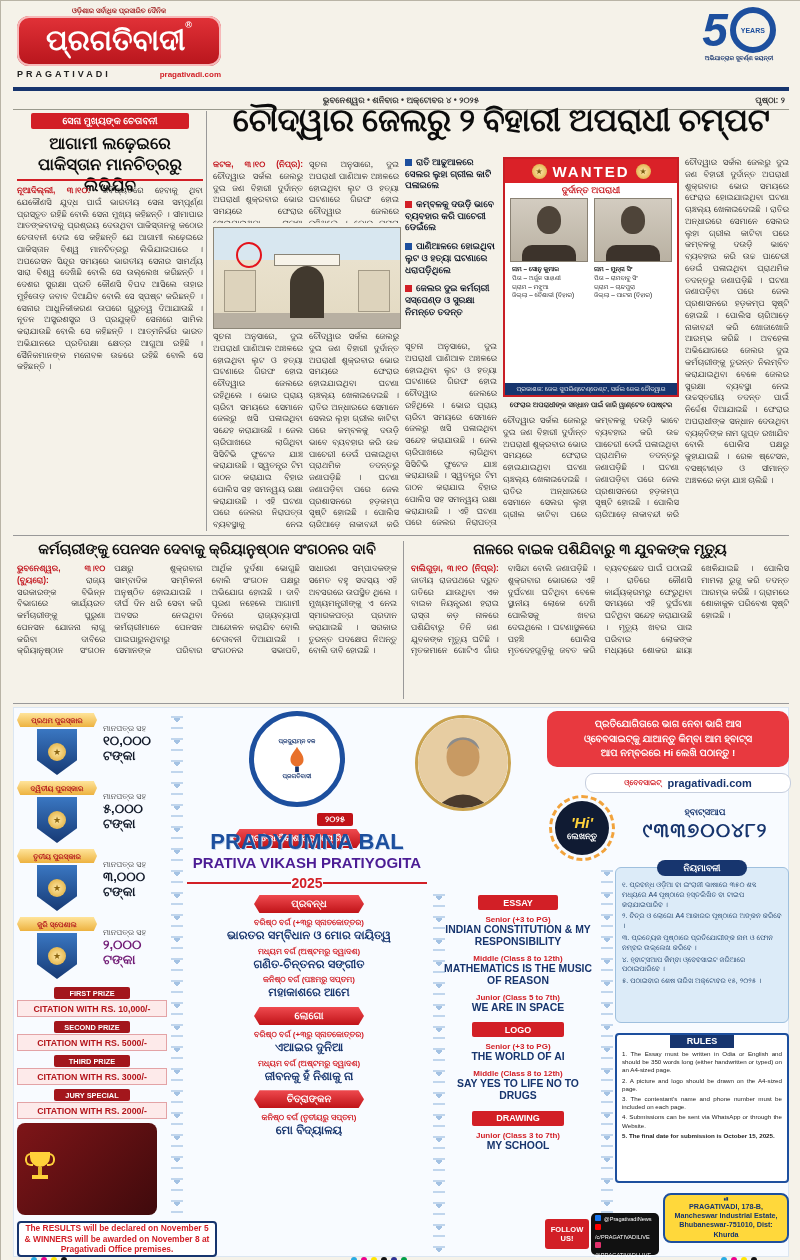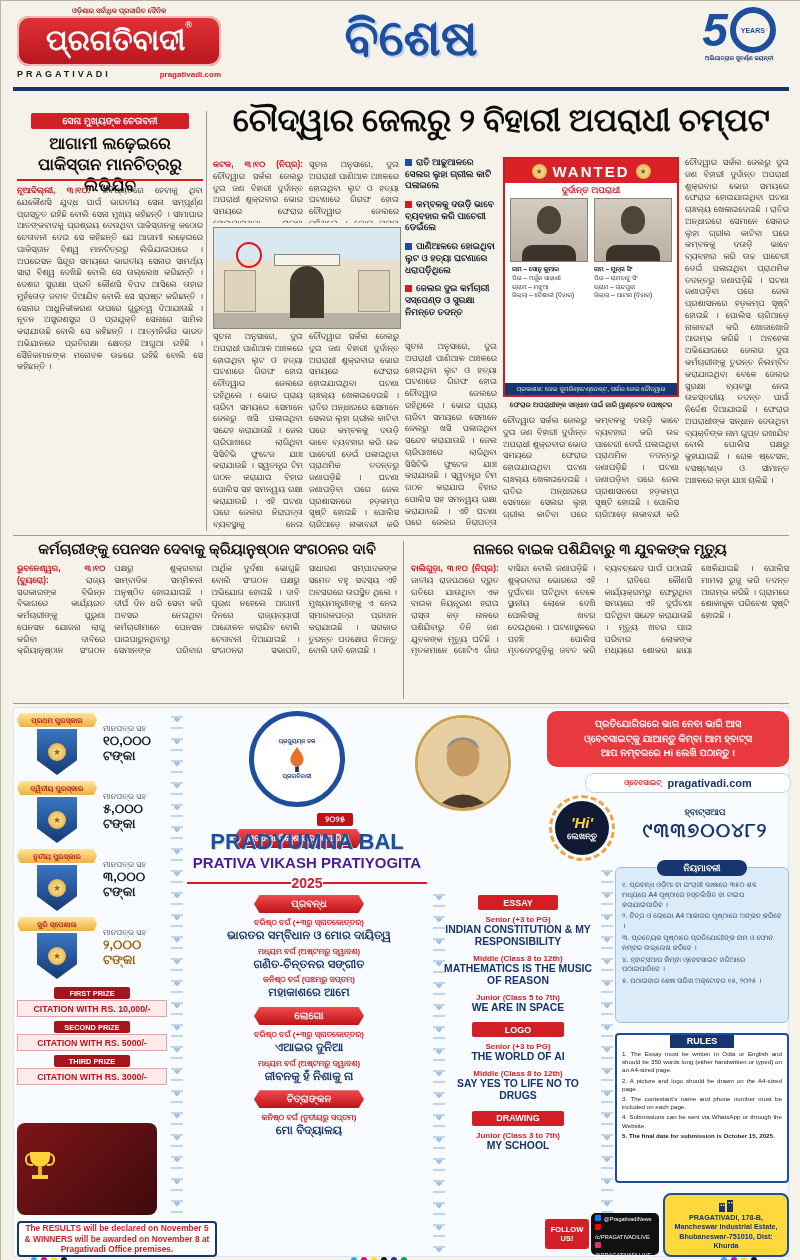--- a/index.html
+++ b/index.html
@@ -59,29 +59,32 @@
 
   <div class="abs c" style="left:18px;top:6px;width:200px;font-size:7px;color:#a01c1c;font-weight:bold;">ଓଡ଼ିଶାର ସର୍ବାଧିକ ପ୍ରସାରିତ ଦୈନିକ</div>
   <div class="abs logo-box" style="left:16px;top:15px;width:204px;height:50px;">
     <span>ପ୍ରଗତିବାଦୀ</span>
     <span style="font-size:9px;align-self:flex-start;margin-top:4px;">®</span>
   </div>
   <div class="abs" style="left:16px;top:68px;width:204px;display:flex;justify-content:space-between;align-items:center;">
     <span style="font-size:9px;font-weight:bold;color:#222;letter-spacing:3px;">PRAGATIVADI</span>
     <span style="font-size:8px;font-weight:bold;color:#d21f26;">pragativadi.com</span>
   </div>
-  <div class="abs c section-title" style="left:290px;top:8px;width:240px;">ବିଶେଷ</div>
   <div class="abs" style="left:688px;top:6px;width:100px;height:76px;">
     <div style="display:flex;align-items:center;justify-content:center;gap:2px;">
       <span style="font-size:46px;font-weight:bold;font-style:italic;color:#1d4f9e;line-height:1;">5</span>
       <span style="width:34px;height:34px;border:6px solid #1d4f9e;border-radius:50%;display:flex;align-items:center;justify-content:center;font-size:7px;font-weight:bold;color:#1d4f9e;">YEARS</span>
     </div>
     <div class="c" style="font-size:6px;color:#17356e;font-weight:bold;margin-top:2px;">ଅଭିଯାତ୍ରାର ସୁବର୍ଣ୍ଣ ଜୟନ୍ତୀ</div>
   </div>
   <div class="abs rule" style="left:12px;top:86px;width:776px;height:4px;"></div>
+  <div class="abs" style="left:12px;top:92px;width:776px;height:16px;border-bottom:1px solid #9a9a8e;">
+    <div class="abs c" style="left:0;top:2px;width:776px;font-size:8.5px;font-weight:bold;color:#333;">ଭୁବନେଶ୍ୱର • ଶନିବାର • ଅକ୍ଟୋବର ୪ • ୨୦୨୫</div>
+    <div class="abs" style="right:4px;top:2px;font-size:8.5px;font-weight:bold;color:#333;">ପୃଷ୍ଠା: ୨</div>
+  </div>
 
   <div class="abs kicker" style="left:30px;top:112px;width:158px;height:16px;">ସେନା ମୁଖ୍ୟଙ୍କ ଚେତାବନୀ</div>
   <div class="abs c hl" style="left:16px;top:132px;width:186px;font-size:16.5px;line-height:1.28;">ଆଗାମୀ ଲଢ଼େଇରେ ପାକିସ୍ତାନ ମାନଚିତ୍ରରୁ ଲିଭିଯିବ</div>
   <div class="abs" style="left:16px;top:178px;width:186px;height:2px;background:#d21f26;"></div>
   <p class="abs bt" style="left:16px;top:184px;width:186px;height:344px;margin:0;"><span class="dl">ନୂଆଦିଲ୍ଲୀ, ୩।୧୦:</span> <span>ଭବିଷ୍ୟତରେ ହେବାକୁ ଥିବା ଯେକୌଣସି ଯୁଦ୍ଧ ପାଇଁ ଭାରତୀୟ ସେନା ସମ୍ପୂର୍ଣ୍ଣ ପ୍ରସ୍ତୁତ ରହିଛି ବୋଲି ସେନା ମୁଖ୍ୟ କହିଛନ୍ତି । ସୀମାପାର ଆତଙ୍କବାଦକୁ ପ୍ରଶ୍ରୟ ଦେଉଥିବା ପାକିସ୍ତାନକୁ କଠୋର ଚେତାବନୀ ଦେଇ ସେ କହିଛନ୍ତି ଯେ ଆଗାମୀ ଲଢ଼େଇରେ ପାକିସ୍ତାନ ବିଶ୍ୱ ମାନଚିତ୍ରରୁ ଲିଭିଯାଇପାରେ । ଅପରେସନ ସିନ୍ଦୂର ସମୟରେ ଭାରତୀୟ ସେନାର ସାମର୍ଥ୍ୟ ସାରା ବିଶ୍ୱ ଦେଖିଛି ବୋଲି ସେ ଉଲ୍ଲେଖ କରିଛନ୍ତି । ଦେଶର ସୁରକ୍ଷା ପ୍ରତି କୌଣସି ବିପଦ ଆସିଲେ ତାହାର ମୁହଁତୋଡ଼ ଜବାବ ଦିଆଯିବ ବୋଲି ସେ ସ୍ପଷ୍ଟ କରିଛନ୍ତି । ସେନାର ଆଧୁନିକୀକରଣ ଉପରେ ଗୁରୁତ୍ୱ ଦିଆଯାଉଛି । ନୂତନ ଅସ୍ତ୍ରଶସ୍ତ୍ର ଓ ପ୍ରଯୁକ୍ତି ସେନାରେ ସାମିଲ କରାଯାଉଛି ବୋଲି ସେ କହିଛନ୍ତି । ଆତ୍ମନିର୍ଭର ଭାରତ ଅଭିଯାନରେ ପ୍ରତିରକ୍ଷା କ୍ଷେତ୍ର ଆଗୁଆ ରହିଛି । ସୈନିକମାନଙ୍କ ମନୋବଳ ଉଚ୍ଚରେ ରହିଛି ବୋଲି ସେ କହିଛନ୍ତି ।</span></p>
   <div class="abs thin" style="left:205px;top:110px;width:1px;height:420px;"></div>
 
   <div class="abs c hl" style="left:212px;top:102px;width:576px;font-size:32px;line-height:1.12;letter-spacing:-0.5px;">ଚୌଦ୍ୱାର ଜେଲରୁ ୨ ବିହାରୀ ଅପରାଧୀ ଚମ୍ପଟ</div>
 
   <p class="abs bt" style="left:212px;top:158px;width:90px;height:64px;margin:0;"><span class="dl">କଟକ, ୩।୧୦ (ନିପ୍ର):</span> <span>ଚୌଦ୍ୱାର ସର୍କଲ ଜେଲରୁ ଦୁଇ ଜଣ ବିହାରୀ ଦୁର୍ଦାନ୍ତ ଅପରାଧୀ ଶୁକ୍ରବାର ଭୋର ସମୟରେ ଫେରାର ହୋଇଯାଇଥିବା ଘଟଣା ଚାଞ୍ଚଲ୍ୟ ଖେଳାଇଦେଇଛି । ରାତିର ଅନ୍ଧାରରେ ସେମାନେ ସେଲର ଲୁହା ଗ୍ରୀଲ କାଟିବା ପରେ କମ୍ବଳକୁ ଦଉଡ଼ି ଭାବେ ବ୍ୟବହାର କରି ଉଚ୍ଚ ପାଚେରୀ ଡେଇଁ ପଳାଇଥିବା ପ୍ରାଥମିକ ତଦନ୍ତରୁ ଜଣାପଡ଼ିଛି । ଘଟଣା ଜଣାପଡ଼ିବା ପରେ ଜେଲ ପ୍ରଶାସନରେ ହଡ଼କମ୍ପ ସୃଷ୍ଟି ହୋଇଛି । ପୋଲିସ ଚାରିଆଡ଼େ ନାକାବନ୍ଦୀ କରି ଖୋଜାଖୋଜି ଆରମ୍ଭ କରିଛି । ଅବହେଳା ଅଭିଯୋଗରେ ଜେଲର ଦୁଇ କର୍ମଚାରୀଙ୍କୁ ତୁରନ୍ତ ନିଲମ୍ବିତ କରାଯାଇଥିବା ବେଳେ ଜେଲର ସୁରକ୍ଷା ବ୍ୟବସ୍ଥା ନେଇ ଉଚ୍ଚସ୍ତରୀୟ ତଦନ୍ତ ପାଇଁ ନିର୍ଦ୍ଦେଶ ଦିଆଯାଇଛି । ଫେରାର ଅପରାଧୀଙ୍କ ସନ୍ଧାନ ଦେଉଥିବା ବ୍ୟକ୍ତିଙ୍କ ନାମ ଗୁପ୍ତ ରଖାଯିବ ବୋଲି ପୋଲିସ ପକ୍ଷରୁ କୁହାଯାଇଛି । ରେଳ ଷ୍ଟେସନ, ବସଷ୍ଟାଣ୍ଡ ଓ ସୀମାନ୍ତ ଅଞ୍ଚଳରେ କଡ଼ା ଯାଞ୍ଚ ଚାଲିଛି ।</span></p>
@@ -227,35 +230,39 @@
   </div>
   <div class="abs" style="left:16px;top:916px;width:150px;display:flex;align-items:center;gap:6px;">
     <div style="width:80px;">
         <div class="gban">ଜୁରି ସ୍ପେଶାଲ</div>
         <div class="shield">
           <span class="medal">★</span>
         </div>
       </div>
     <div style="width:64px;">
         <div style="font-size:8px;color:#444;">ମାନପତ୍ର ସହ</div>
-        <div style="font-size:13px;font-weight:bold;color:#a16207;line-height:1.15;">୨,୦୦୦ ଟଙ୍କା</div>
+        <div style="font-size:13px;font-weight:bold;color:#701a75;line-height:1.15;">୨,୦୦୦ ଟଙ୍କା</div>
       </div>
   </div>
 
   <div class="abs" style="left:16px;top:986px;width:150px;">
       <div class="ptab">FIRST PRIZE</div>
       <div class="ptxt">CITATION WITH RS. 10,000/-</div>
     </div>
   <div class="abs" style="left:16px;top:1020px;width:150px;">
       <div class="ptab">SECOND PRIZE</div>
       <div class="ptxt">CITATION WITH RS. 5000/-</div>
     </div>
   <div class="abs" style="left:16px;top:1054px;width:150px;">
       <div class="ptab">THIRD PRIZE</div>
       <div class="ptxt">CITATION WITH RS. 3000/-</div>
+    </div>
+  <div class="abs" style="left:16px;top:1088px;width:150px;">
+      <div class="ptab">JURY SPECIAL</div>
+      <div class="ptxt">CITATION WITH RS. 2000/-</div>
     </div>
 
   <div class="abs" style="left:16px;top:1122px;width:140px;height:92px;background:linear-gradient(135deg,#7e1518,#3f0a0c);border-radius:8px;display:flex;align-items:center;gap:5px;padding:6px;box-sizing:border-box;">
     <div class="cup">
         <i class="h1"></i>
         <i class="h2"></i>
         <i class="b"></i>
         <i class="s"></i>
         <i class="f"></i>
       </div>
@@ -328,21 +335,21 @@
     </div>
   </div>
 
   <div class="abs c" style="left:544px;top:1218px;width:44px;height:30px;background:#d21f26;color:#fff;font-size:7.5px;font-weight:bold;border-radius:3px;display:flex;align-items:center;justify-content:center;line-height:1.2;">FOLLOW US!</div>
   <div class="abs" style="left:590px;top:1212px;width:68px;height:42px;background:#111;border-radius:5px;color:#fff;font-size:5.6px;line-height:1.6;padding:2px 4px;box-sizing:border-box;">
     <div><span class="soc-ic" style="background:#1877f2;"></span><span>@PragativadiNews</span></div>
     <div><span class="soc-ic" style="background:#ff0000;"></span><span>/c/PRAGATIVADILIVE</span></div>
     <div><span class="soc-ic" style="background:#e1306c;"></span><span>@PRAGATIVADI.LIVE</span></div>
     <div><span class="soc-ic" style="background:#444;"></span></div>
   </div>
-  <div class="abs" style="left:662px;top:1192px;width:126px;height:64px;background:#ffd83b;border:2px solid #1d4f9e;border-radius:8px;box-sizing:border-box;display:flex;flex-direction:column;align-items:center;justify-content:center;padding:2px 4px;">
+  <div class="abs" style="left:662px;top:1192px;width:126px;height:50px;background:#ffd83b;border:2px solid #1d4f9e;border-radius:8px;box-sizing:border-box;display:flex;flex-direction:column;align-items:center;justify-content:center;padding:2px 4px;">
     <svg width="16" height="12" viewBox="0 0 16 12">
         <rect x="1" y="3" width="6" height="9" fill="#17356e"></rect>
         <rect x="9" y="0" width="6" height="12" fill="#17356e"></rect>
         <rect x="2.5" y="4.5" width="1.5" height="1.5" fill="#ffd83b"></rect>
         <rect x="5" y="4.5" width="1.5" height="1.5" fill="#ffd83b"></rect>
         <rect x="10.5" y="2" width="1.5" height="1.5" fill="#ffd83b"></rect>
         <rect x="13" y="2" width="1.5" height="1.5" fill="#ffd83b"></rect>
       </svg>
     <div class="c" style="font-size:7.2px;font-weight:bold;color:#17356e;line-height:1.3;margin-top:1px;">PRAGATIVADI, 178-B, Mancheswar Industrial Estate, Bhubaneswar-751010, Dist: Khurda</div>
   </div>

